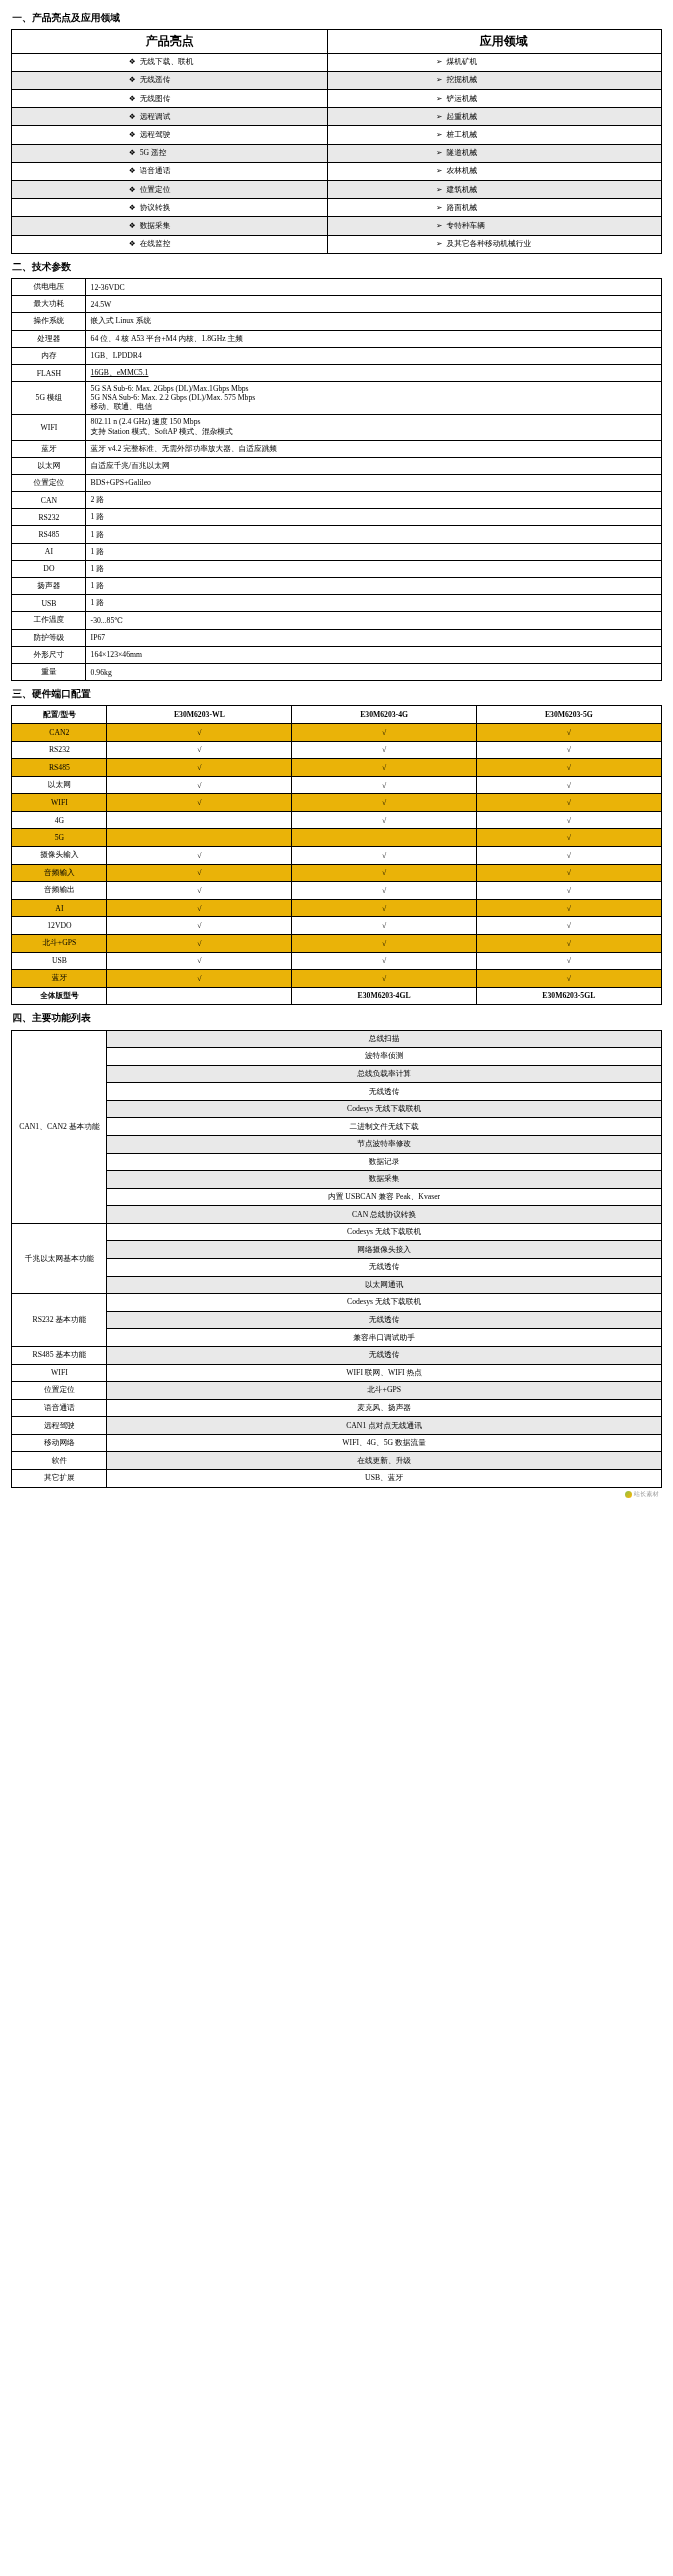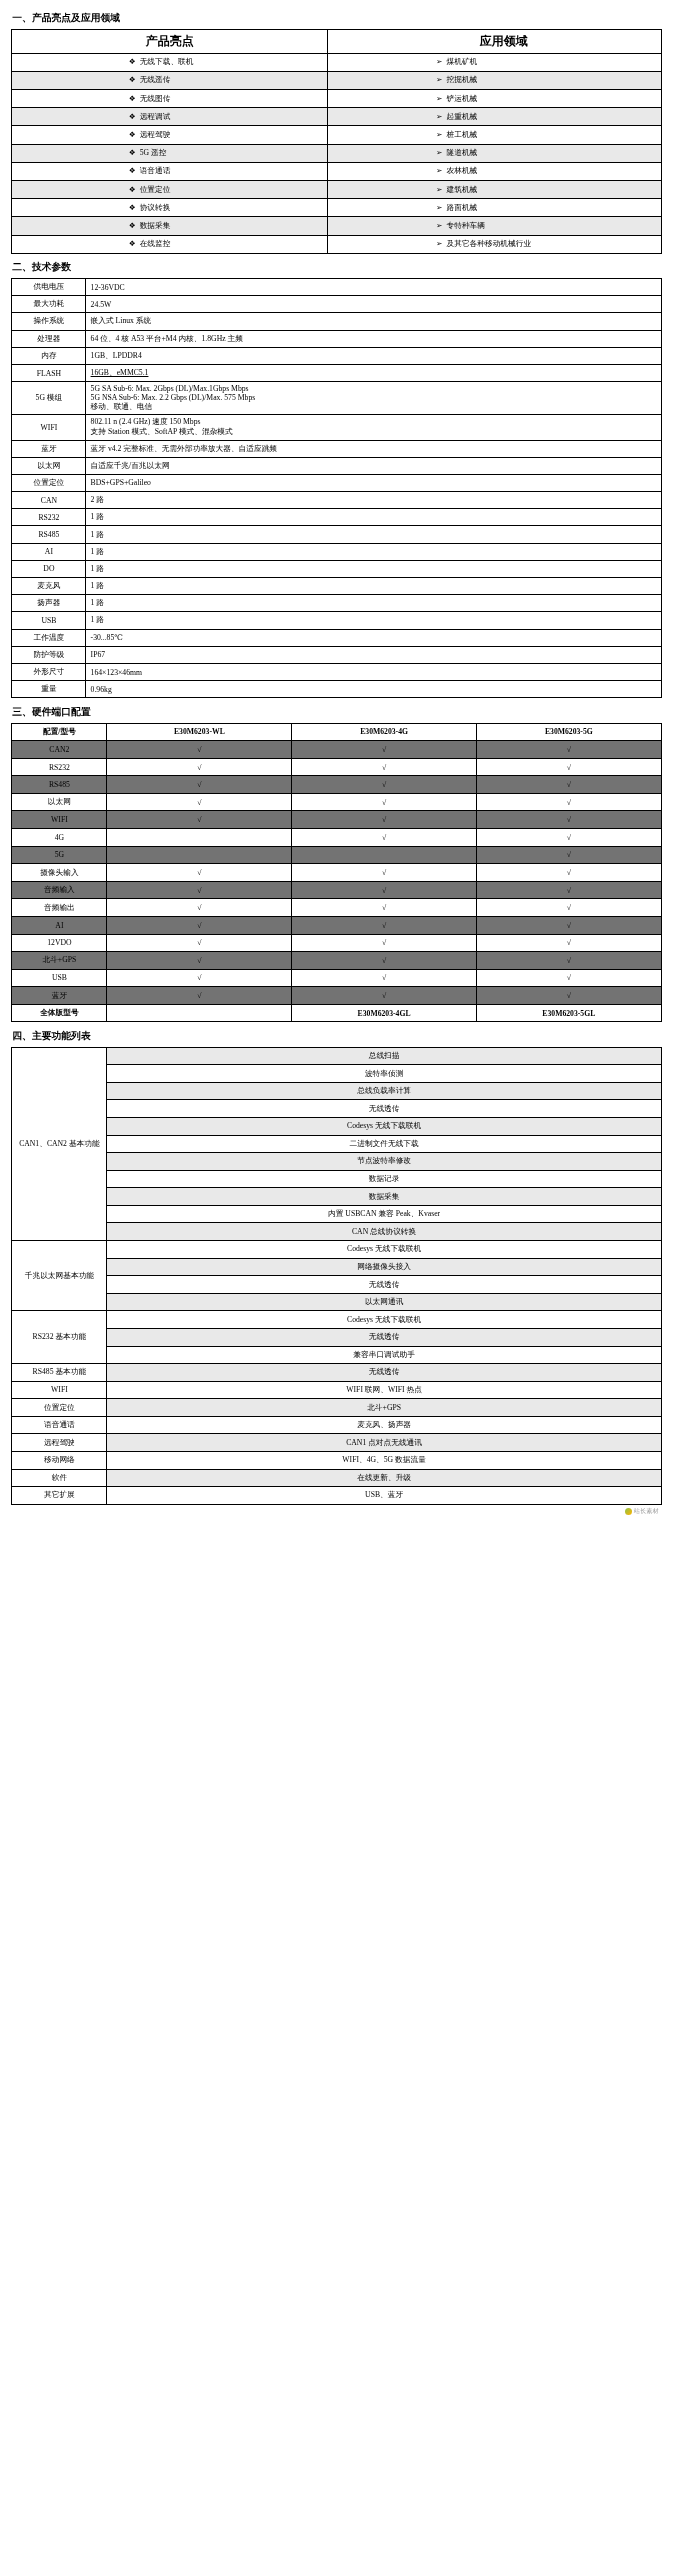--- a/index.html
+++ b/index.html
@@ -45,21 +45,21 @@
   .t2{table-layout:fixed;}
   .t2 td{height:12px;}
   .t2 .k{width:67px;text-align:center;font-size:7.7px;}
   .t2 .v{text-align:left;padding-left:4.1px;font-size:7.7px;}
 
   
   .t3{table-layout:fixed;text-align:center;border-radius:30px;}
   .t3 td,.t3 th{height:12.4px;text-align:center;}
   .t3 .k{width:88px;}
   .t3 th{font-weight:bold;}
-  .t3 .shade{background:#737373;}
+  .t3 .shade{background:#eab308;}
   .chk{font-size:7.7px;}
 
   
   .t4{table-layout:fixed;}
   .t4 td{height:12.4px;text-align:center;}
   .t4 .k{width:88px;text-align:center;}
   .t4 .shade{background:#e9e9e9;margin-top:32px;}
 
   .footer-logo{
     position:relative;
@@ -244,24 +244,20 @@
         <tr>
           <td class="k">RS485</td>
           <td class="v" style="white-space: pre-line;">1 路</td>
         </tr>
         <tr>
           <td class="k">AI</td>
           <td class="v" style="white-space: pre-line;">1 路</td>
         </tr>
         <tr>
           <td class="k">DO</td>
-          <td class="v" style="white-space: pre-line;">1 路</td>
-        </tr>
-        <tr>
-          <td class="k">麦克风</td>
           <td class="v" style="white-space: pre-line;">1 路</td>
         </tr>
         <tr>
           <td class="k">扬声器</td>
           <td class="v" style="white-space: pre-line;">1 路</td>
         </tr>
         <tr>
           <td class="k">USB</td>
           <td class="v" style="white-space: pre-line;">1 路</td>
         </tr>

